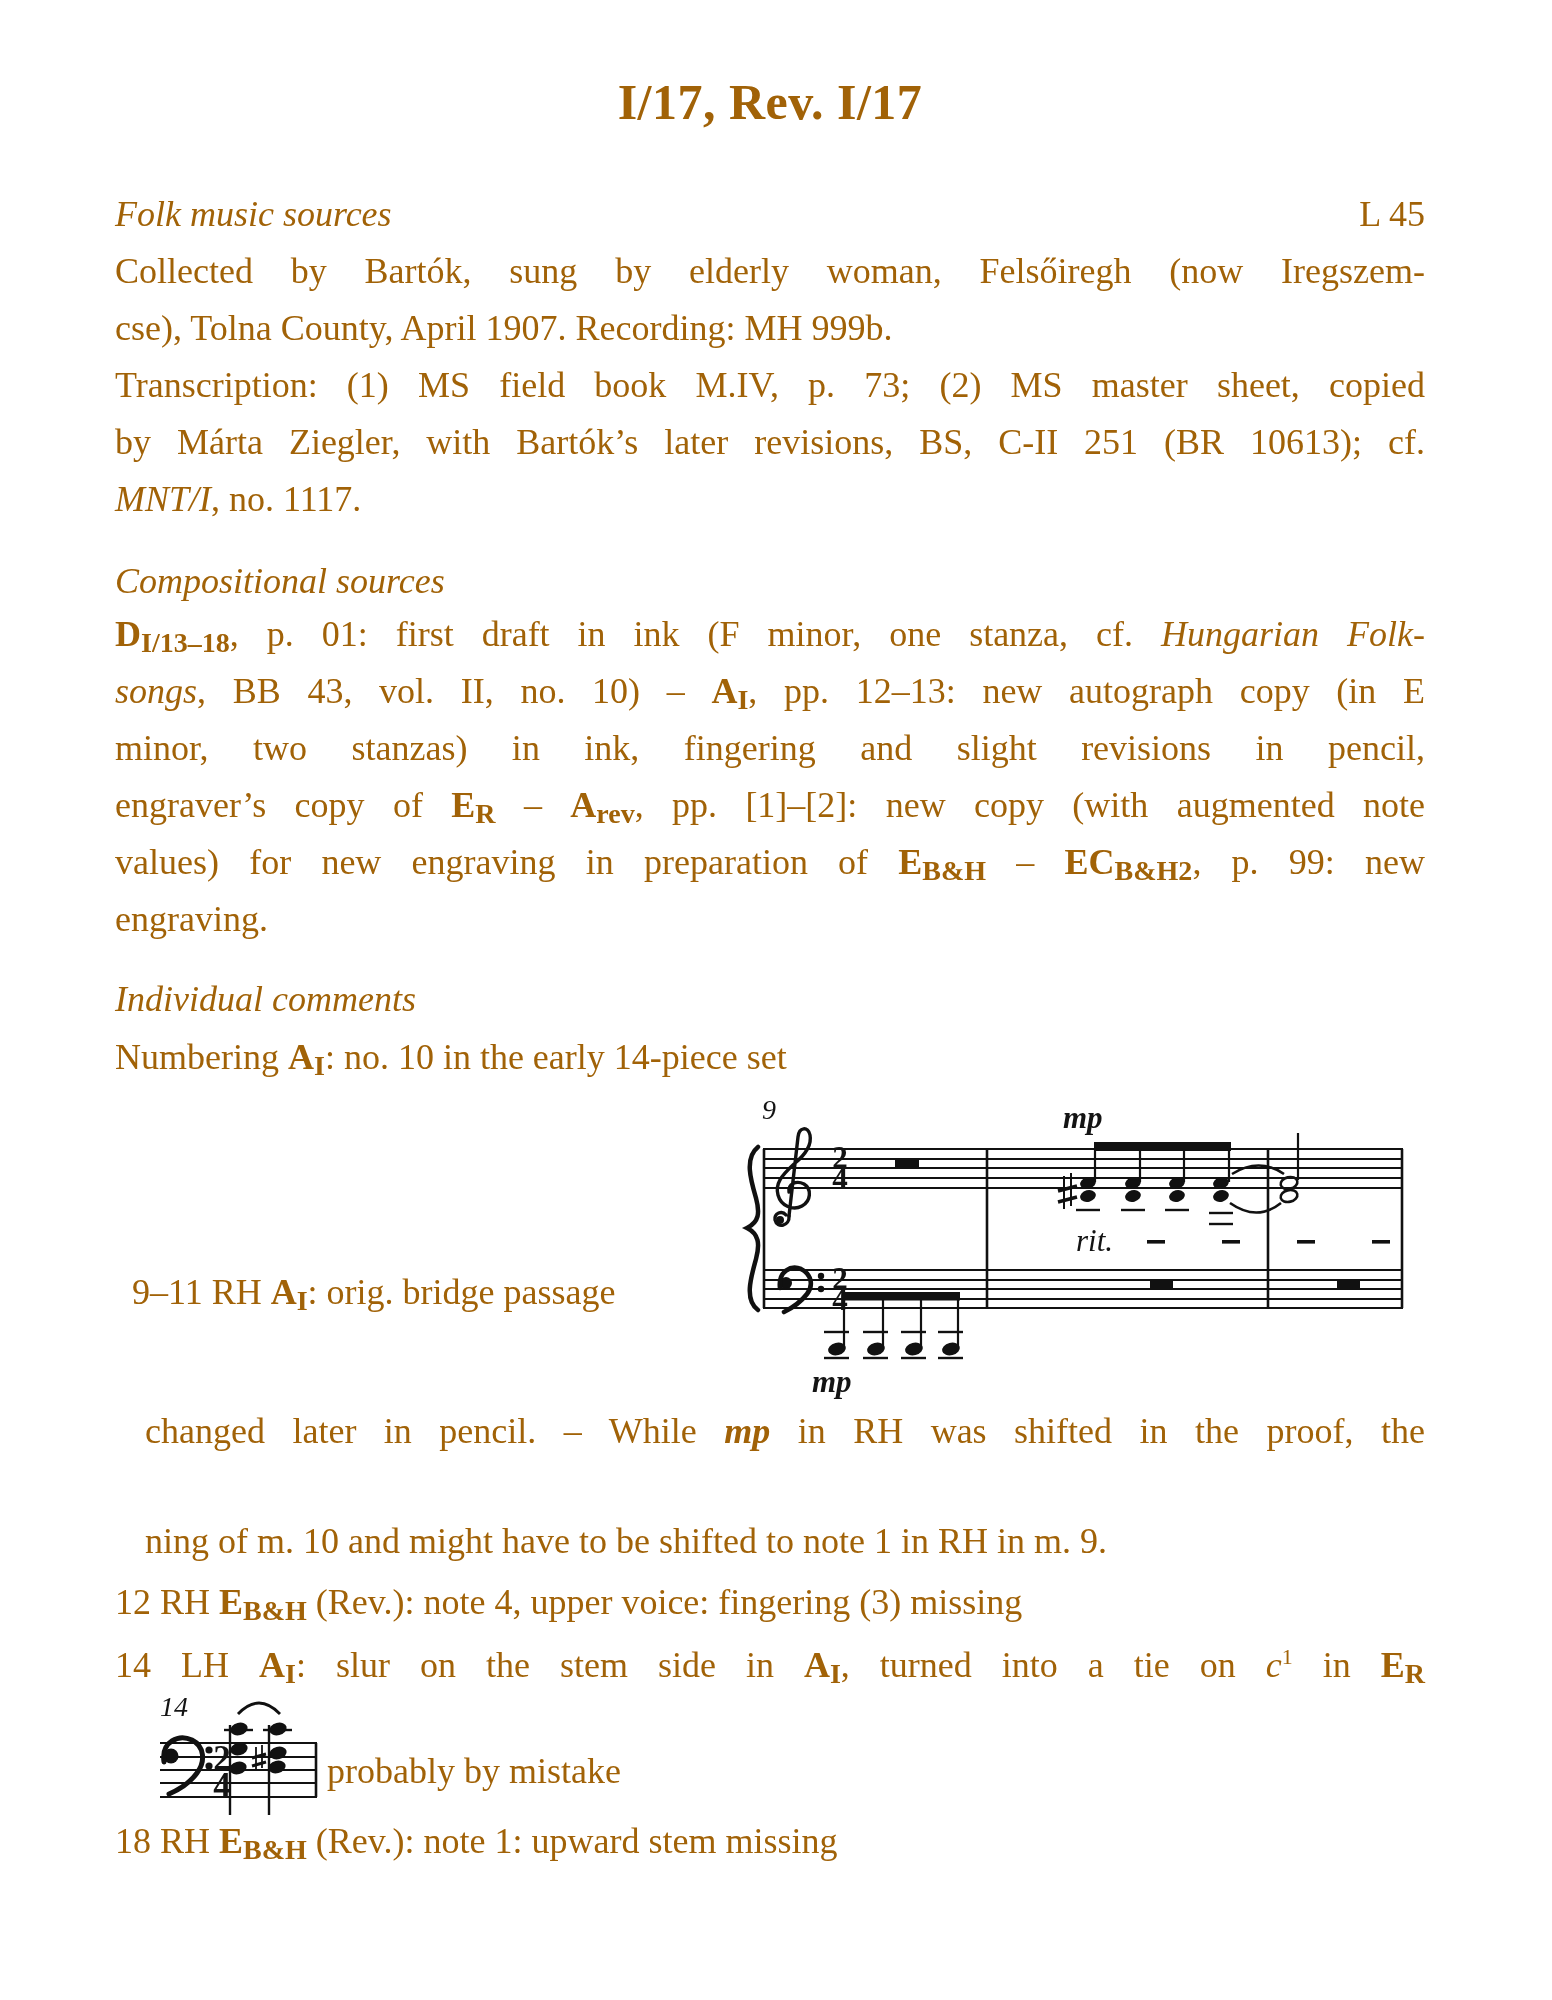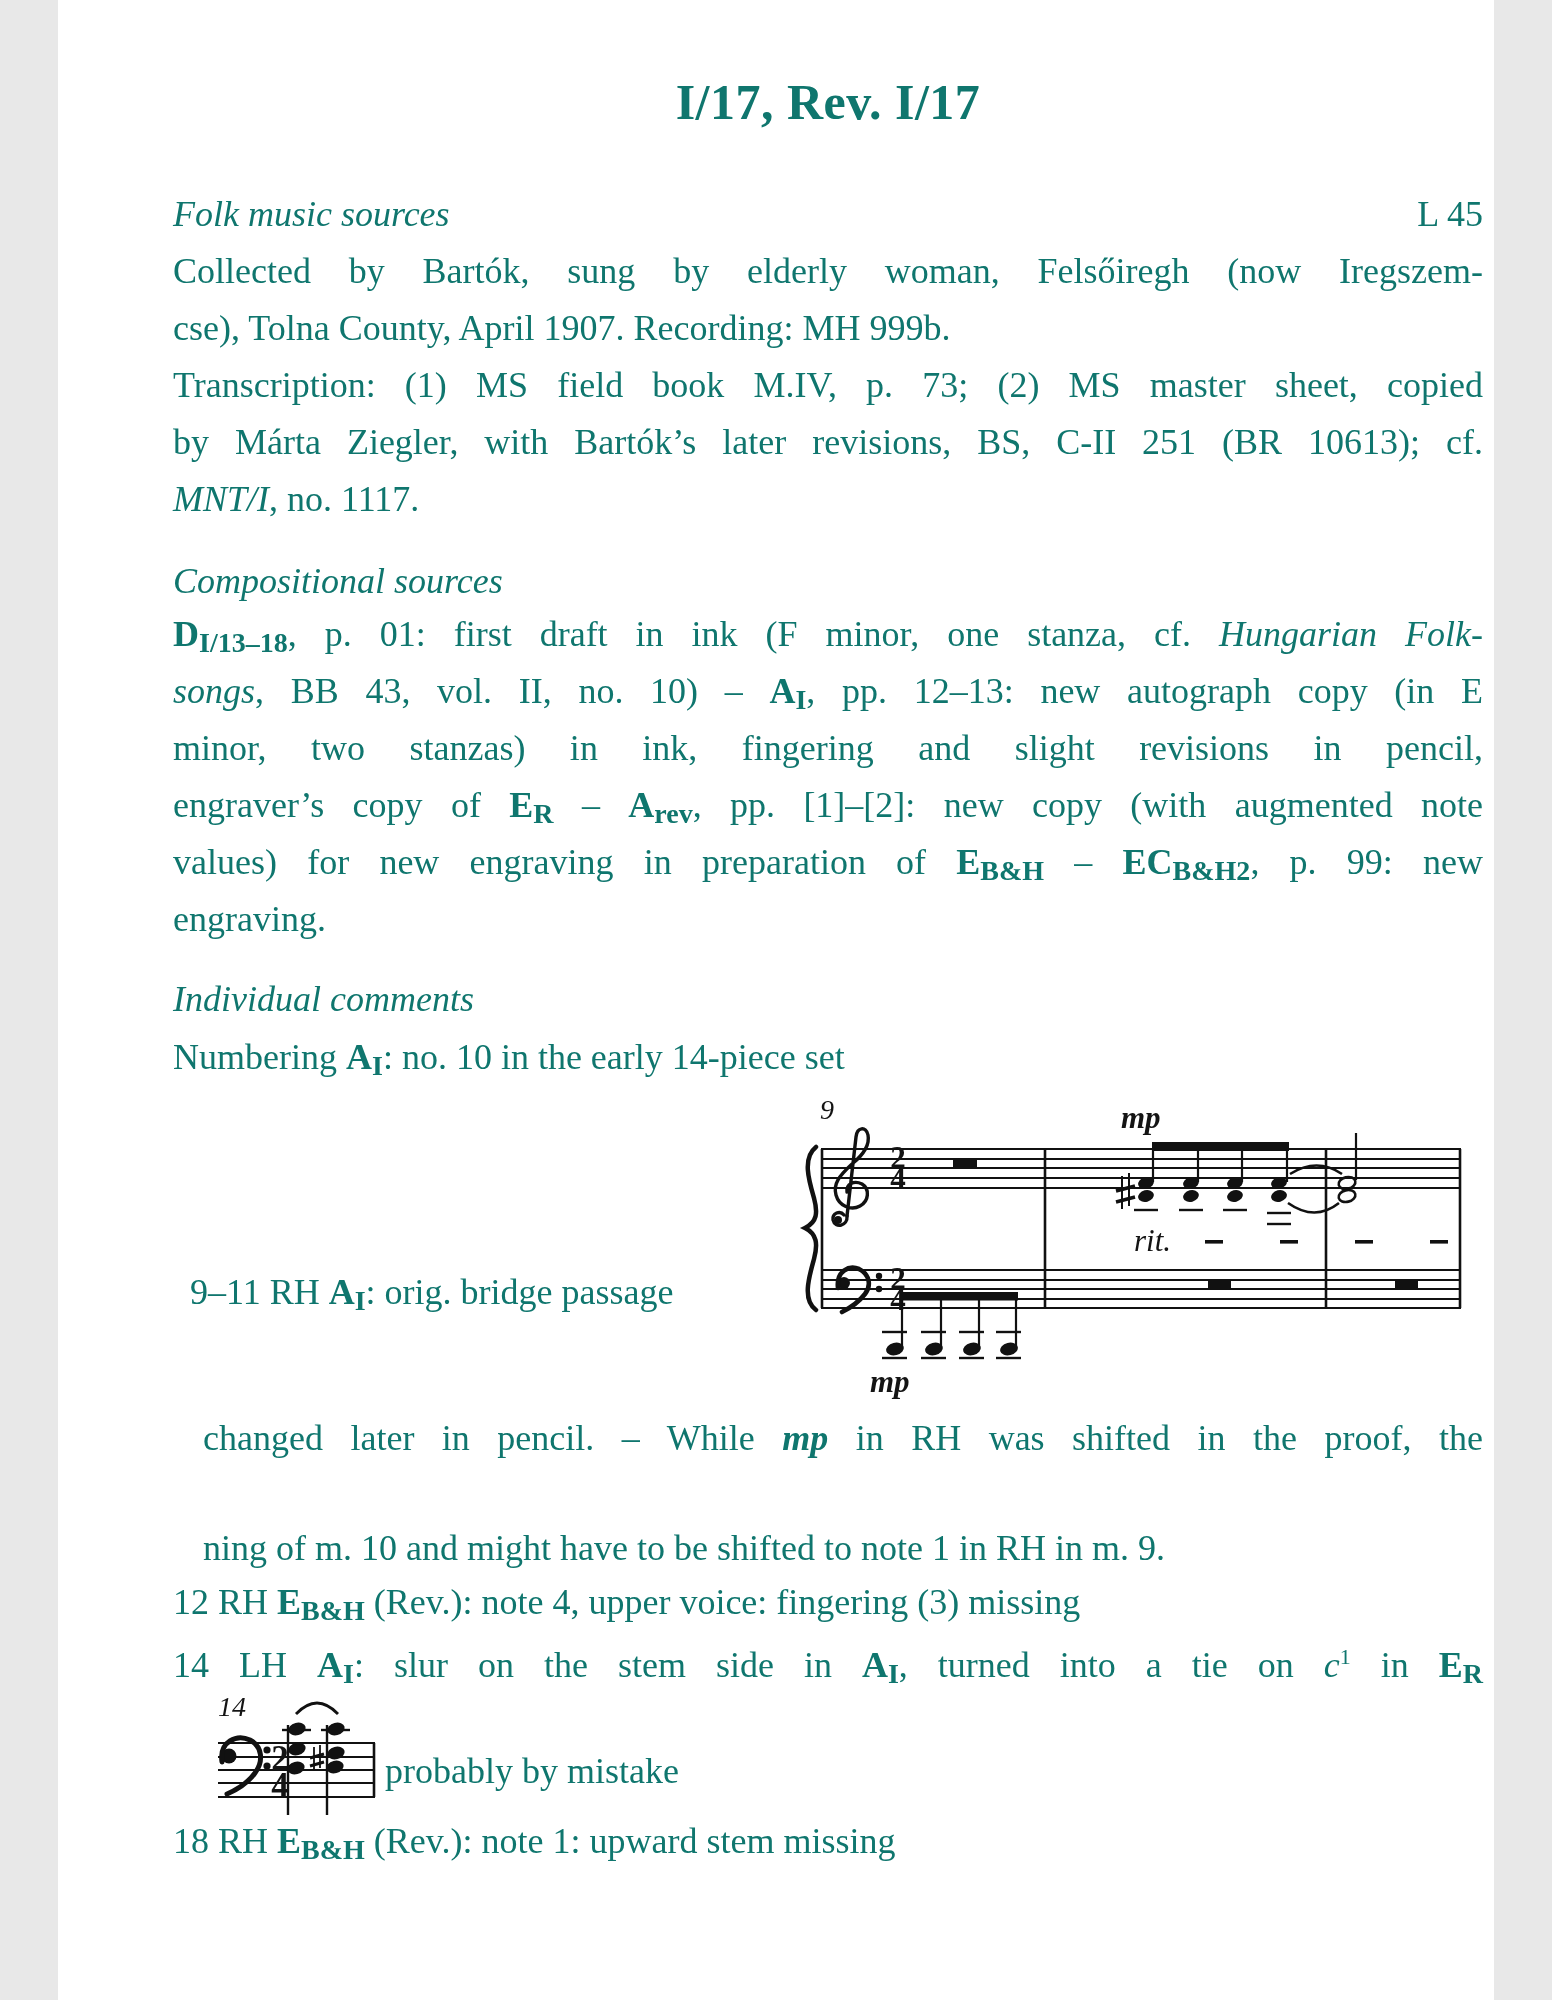--- a/index.html
+++ b/index.html
@@ -1,33 +1,33 @@
 <!DOCTYPE html>
 <html><head>
 <meta charset="utf-8">
 <style>
   html,body{margin:0;padding:0;background:#e8e8e8;}
   .page{
-    position:relative; width:1436px; height:2000px; background:#ffffff;
-    font-family:"Liberation Serif","DejaVu Serif",serif; color:#0f766e;
+    position:relative; width:1552px; height:2000px; background:#ffffff;
+    font-family:"Liberation Serif","DejaVu Serif",serif; color:#a16207;
     overflow:hidden; margin:0 auto;
   }
   .title{
     position:absolute; left:115px; width:1310px; top:72px;
     font-size:50px; font-weight:bold; text-align:center; line-height:60px;
     letter-spacing:0.5px;
   }
   .line{
     position:absolute; left:115px; width:1310px;
     font-size:36px; line-height:57px;
   }
   .j{ text-align:justify; text-align-last:justify; }
   .hdr{ display:flex; justify-content:space-between; }
   .heading{ font-style:italic; }
-  .indent{ left:145px; width:1280px;margin-top:7px; }
+  .indent{ left:145px; width:1280px; }
   .exlabel{ left:132px; width:640px; }
   .caption{ left:327px; width:700px; }
   .i{ font-style:italic;text-align:right; }
   .b{ font-weight:bold; }
   .bsub{ font-weight:bold; font-size:28px; vertical-align:-6px; }
   .sup{ font-size:22px; vertical-align:13px; }
   .mp{ font-weight:bold; font-style:italic; }
   .music{ position:absolute; }
   .music text{ fill:#141414; }
   .mn{ font-family:"Liberation Serif","DejaVu Serif",serif; font-style:italic; font-size:28px; }

